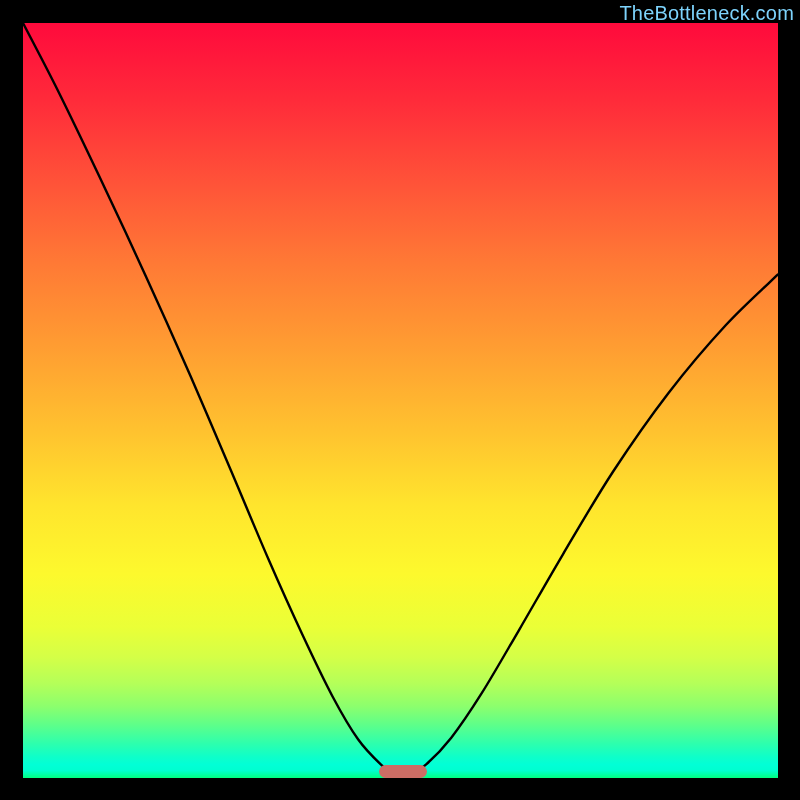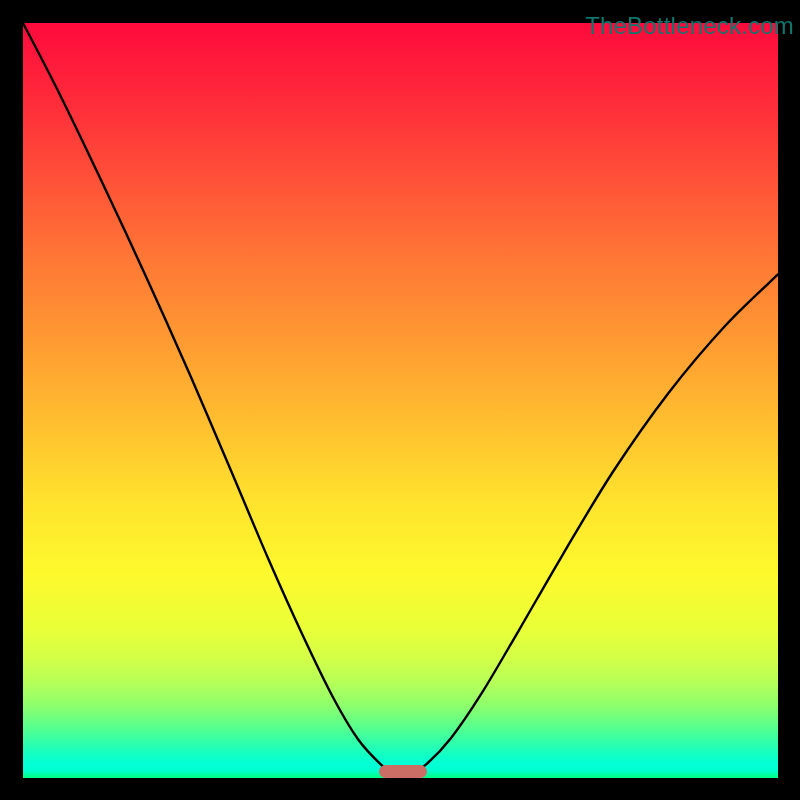--- a/index.html
+++ b/index.html
@@ -54,24 +54,24 @@
     height: 800px;
     pointer-events: none;
   }
   .marker {
     position: absolute;
     background: #cc6d65;
     border-radius: 8px;
   }
   .watermark {
     position: absolute;
-    top: 12px;
+    top: 2px;
     right: 6px;
-    color: #0f766e;
-    font-size: 24px;
+    color: #7dd3fc;
+    font-size: 20px;
     font-weight: 500;
     letter-spacing: 0.2px;
   }
 </style>
 </head>
 <body>
 
 <div class="frame">
 
   <div class="plot-bg"></div>

